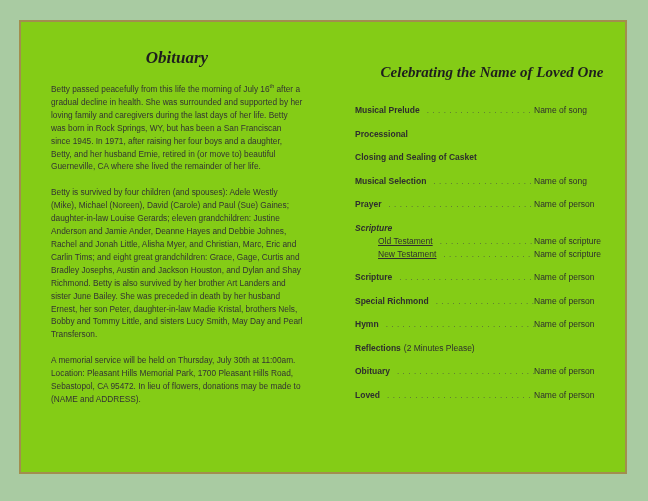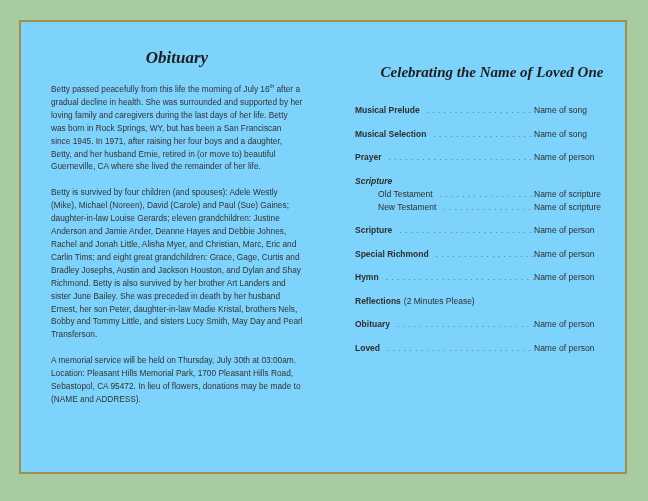--- a/index.html
+++ b/index.html
@@ -8,21 +8,21 @@
   .frame {
     position:relative;
     width:648px; height:501px;
     box-sizing:border-box;
     background:#a9cba2;
     padding:20px 21px 27px 19px;
   }
   .page {
     width:100%; height:100%;
     box-sizing:border-box;
-    background:#7dd3fc;
+    background:#84cc16;
     border:2px solid #a28e4e;
     display:flex;
     padding:26px 0 0 30px;
     overflow:hidden;
   }
 
   .col-left  { width:252px; flex:0 0 auto; }
   .col-right { width:274px; flex:0 0 auto; margin-left:52px;margin-top:16px; }
 
   .col-title {
@@ -56,52 +56,58 @@
   .row .value { flex:0 0 95px; font-weight:normal; white-space:nowrap; }
 
   .group { margin-bottom:10.5px; }
   .group .row { margin-bottom:0; }
   .group .heading-row { line-height:13px;font-style:italic; }
   .sub-row {
     display:flex; align-items:baseline;
     font-size:8.5px; line-height:12px; color:#2e2e2e;
     padding-left:23px;
   }
-  .sub-row .sub-label { font-weight:normal; white-space:nowrap; }
+  .sub-row .sub-label { font-weight:normal; white-space:nowrap;text-decoration:underline; }
   .sub-row .leader {
     flex:1 1 auto; overflow:hidden; white-space:nowrap;
     padding:0 6px 0 7px; color:#4a4a4a;
     font-size:8px; letter-spacing:0.6px;
   }
   .sub-row .value { flex:0 0 95px; white-space:nowrap; }
 </style>
 </head>
 <body>
 
 <div class="frame">
   <div class="page">
 
     <div class="col-left">
       <div class="col-title">Obituary</div>
       <p class="para"><span>Betty passed peacefully from this life the morning of July 16</span><sup>th</sup><span> after a gradual decline in health.  She was surrounded and supported by her loving family and caregivers during the last days of her life.  Betty was born in Rock Springs, WY, but has been a San Franciscan since 1945.  In 1971, after raising her four boys and a daughter, Betty, and her husband Ernie, retired in (or move to) beautiful Guerneville, CA where she lived the remainder of her life.</span></p>
       <p class="para">Betty is survived by four children (and spouses): Adele Westly (Mike), Michael (Noreen), David (Carole) and Paul (Sue) Gaines;  daughter-in-law Louise Gerards;  eleven grandchildren: Justine Anderson and Jamie Ander, Deanne Hayes and Debbie Johnes, Rachel and Jonah Little, Alisha Myer, and Christian, Marc, Eric and Carlin Tims;  and eight great grandchildren: Grace, Gage, Curtis and Bradley Josephs, Austin and Jackson Houston, and Dylan and Shay Richmond. Betty is also survived by her brother Art Landers and sister June Bailey.  She was preceded in death by her husband Ernest, her son Peter, daughter-in-law Madie Kristal, brothers Nels, Bobby and Tommy Little, and sisters Lucy Smith, May Day and Pearl Transferson.</p>
-      <p class="para">A memorial service will be held on Thursday, July 30th at 03:00am.  Location:  Pleasant Hills Memorial Park, 1700 Pleasant Hills Road, Sebastopol, CA 95472.  In lieu of flowers, donations may be made to (NAME and ADDRESS).</p>
+      <p class="para">A memorial service will be held on Thursday, July 30th at 11:00am.  Location:  Pleasant Hills Memorial Park, 1700 Pleasant Hills Road, Sebastopol, CA 95472.  In lieu of flowers, donations may be made to (NAME and ADDRESS).</p>
     </div>
 
     <div class="col-right">
       <div class="col-title">Celebrating the Name of Loved One</div>
 
       <div class="row">
         <span class="label">Musical Prelude</span>
         <span class="leader">. . . . . . . . . . . . . . . . . . . . . . . . . . . . . . . . . . . . . . . . . . . . . . . . . . . . . . . . . . . .</span>
         <span class="value">Name of song</span>
       </div>
 
+      <div class="row">
+        <span class="label">Processional</span>
+      </div>
 
 
+      <div class="row">
+        <span class="label">Closing and Sealing of Casket</span>
+      </div>
 
       <div class="row mt-plus">
         <span class="label">Musical Selection</span>
         <span class="leader">. . . . . . . . . . . . . . . . . . . . . . . . . . . . . . . . . . . . . . . . . . . . . . . . . . . . . . . . . . . .</span>
         <span class="value">Name of song</span>
       </div>
 
       <div class="row">
         <span class="label">Prayer</span>
         <span class="leader">. . . . . . . . . . . . . . . . . . . . . . . . . . . . . . . . . . . . . . . . . . . . . . . . . . . . . . . . . . . .</span>

